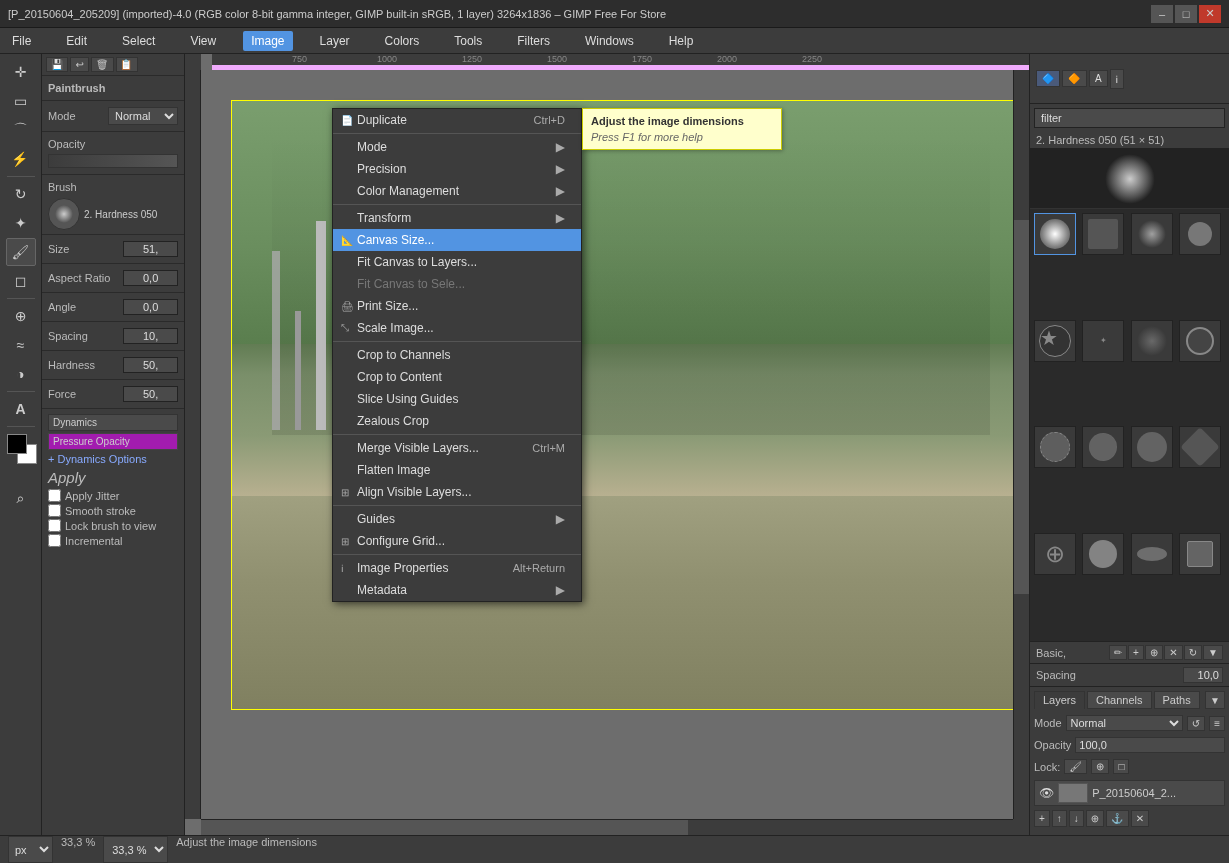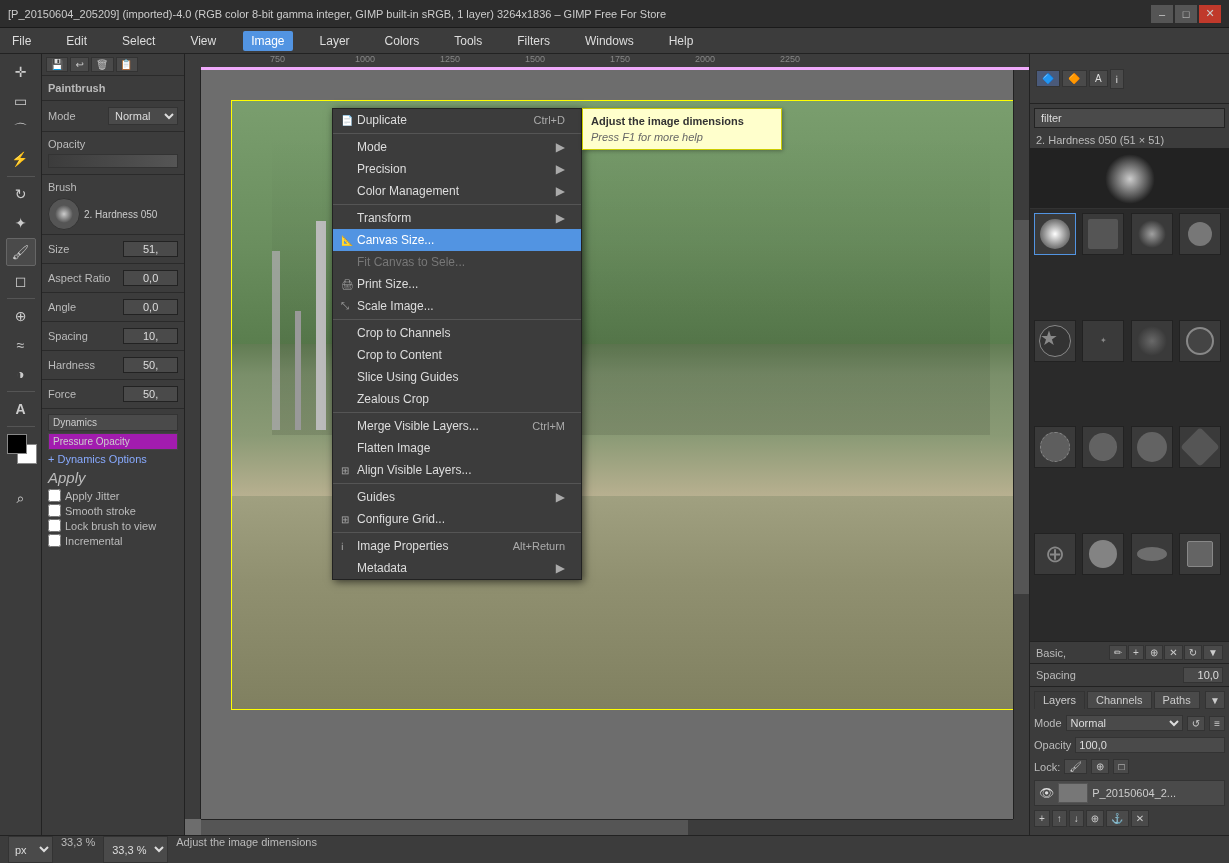--- a/index.html
+++ b/index.html
@@ -181,23 +181,23 @@
     
     #canvas-area {
       flex: 1;
       background: #6d6d6d;
       position: relative;
       overflow: hidden;
     }
     #ruler-h {
       height: 16px;
       background: #3c3c3c;
-      border-bottom: 3px solid #f0abfc;
+      border-bottom: 5px solid #f0abfc;
       position: absolute;
-      top: 0; left: 5px; right: 0;
+      top: 0; left: 27px; right: 0;
       display: flex; align-items: center;
     }
     #ruler-v {
       width: 16px;
       background: #3c3c3c;
       border-right: 1px solid #222;
       position: absolute;
       top: 0; bottom: 16px; left: 0;
     }
     #canvas-content {
@@ -601,20 +601,23 @@
       </div>
       <div class="dropdown-separator"></div>
       <div class="dropdown-item">
         <span>Transform</span>
         <span class="arrow">▶</span>
       </div>
       <div class="dropdown-item highlighted">
         <span class="icon-bullet">📐</span>
         <span>Canvas Size...</span>
       </div>
+      <div class="dropdown-item">
+        <span>Fit Canvas to Layers...</span>
+      </div>
       <div class="dropdown-item" style="color:#777;">
         <span>Fit Canvas to Sele...</span>
       </div>
       <div class="dropdown-item">
         <span class="icon-bullet">🖨</span>
         <span>Print Size...</span>
       </div>
       <div class="dropdown-item">
         <span class="icon-bullet">⤡</span>
         <span>Scale Image...</span>

